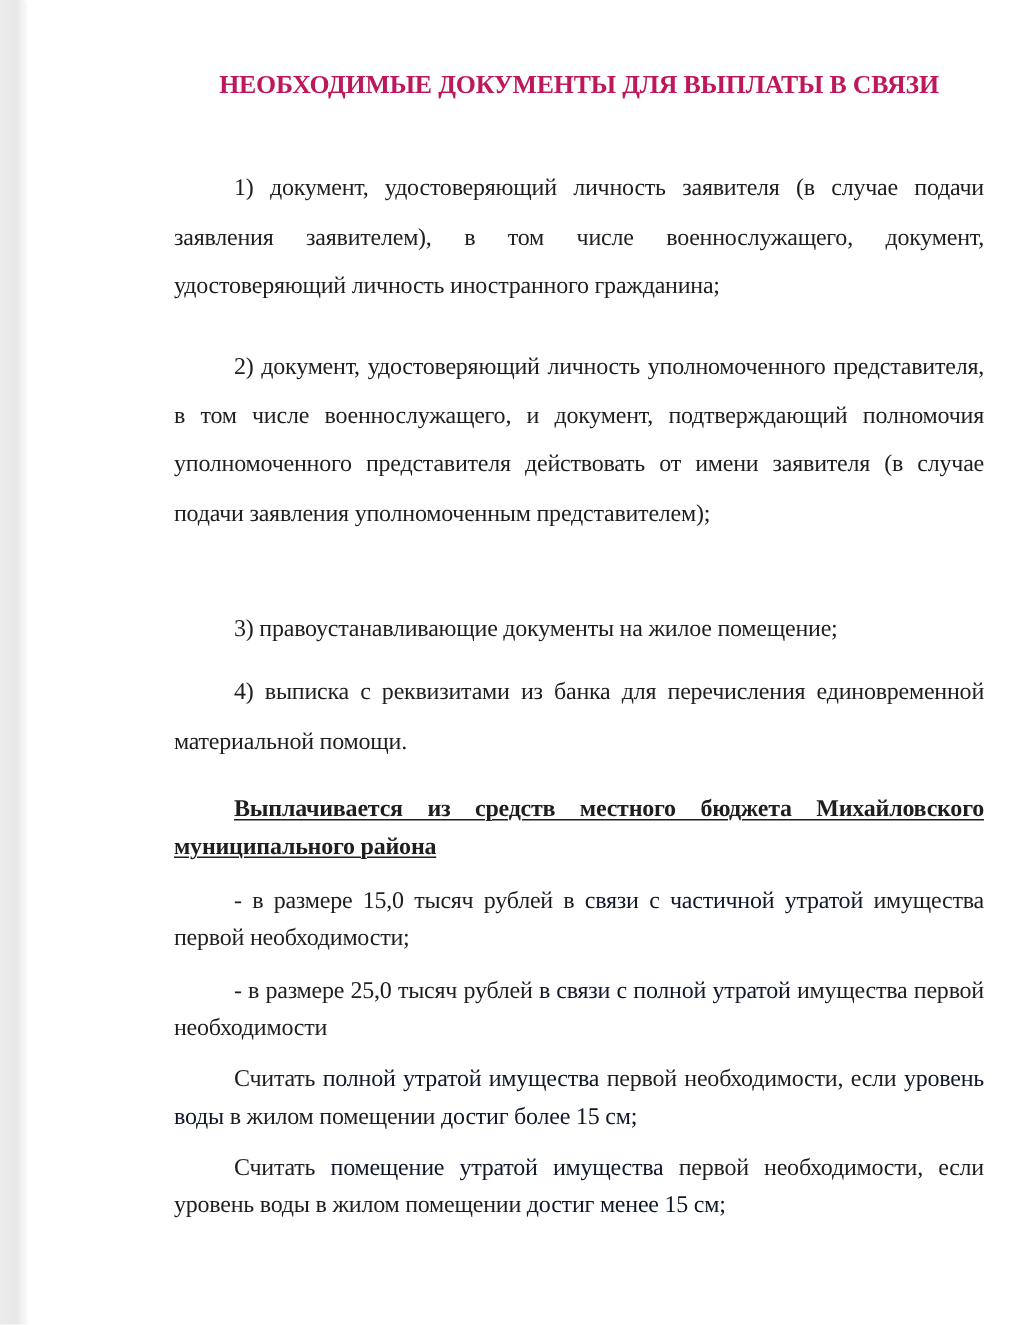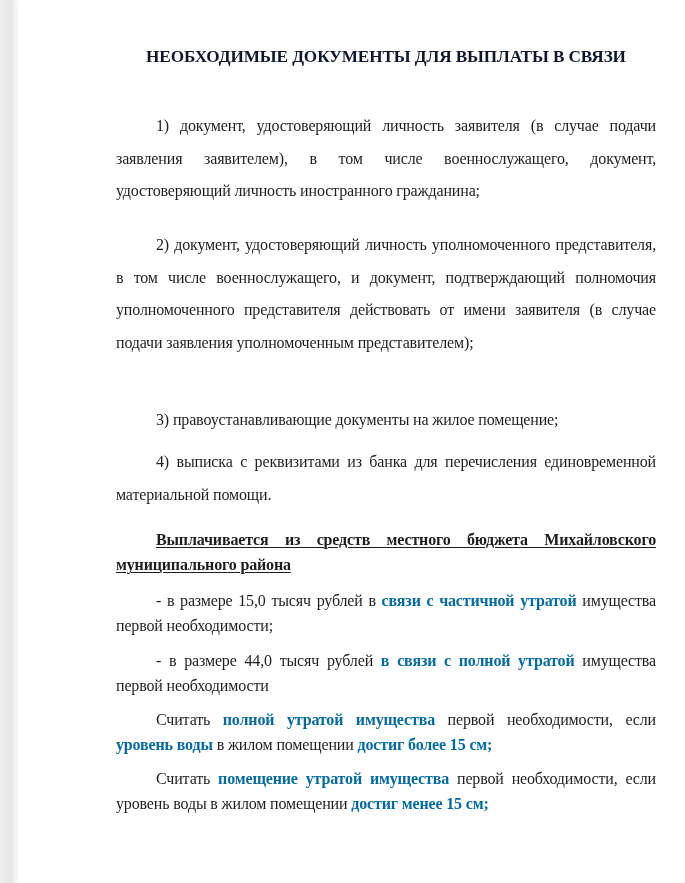--- a/index.html
+++ b/index.html
@@ -33,21 +33,21 @@
     .title {
       position: absolute;
       top: 44px;
       left: 0;
       width: 540px;
       text-align: center;
       font-weight: bold;
       font-size: 17.2px;
       line-height: 25px;
       letter-spacing: -0.1px;
-      color: #0f172a;
+      color: #be185d;
     }
     .para {
       position: absolute;
       left: 0;
       width: 540px;
       text-align: justify;
       text-align-last: left;
       font-size: 16px;
       line-height: 32.5px;
       text-indent: 40px;
@@ -57,22 +57,22 @@
     .para.tight {
       line-height: 25px;
     }
     .underline {
       text-decoration: underline;
       text-decoration-thickness: 1px;
       text-underline-offset: 2px;
       font-weight: bold;
     }
     b {
-      font-weight: bold;
-      color: #0369a1;
+      font-weight: normal;
+      color: #0f172a;
       margin-top: 15px;
     }
   </style>
 </head>
 <body>
 
 <div class="left-strip"></div>
 
 <div class="page">
 
@@ -102,21 +102,21 @@
 
   <p class="para tight" style="top:527px;margin:0;">
     <span class="underline">Выплачивается из средств местного бюджета  Михайловского муниципального района </span>
   </p>
 
   <p class="para tight" style="top:588px;margin:0;">
     <span>- в размере 15,0 тысяч рублей в </span><b>связи с частичной утратой</b><span> имущества первой необходимости;</span>
   </p>
 
   <p class="para tight" style="top:648px;margin:0;">
-    <span>- в размере 44,0 тысяч рублей </span><b>в связи с полной утратой</b><span> имущества первой необходимости</span>
+    <span>- в размере 25,0 тысяч рублей </span><b>в связи с полной утратой</b><span> имущества первой необходимости</span>
   </p>
 
   <p class="para tight" style="top:707px;margin:0;">
     <span>Считать </span><b>полной утратой имущества</b><span> первой необходимости, если </span><b>уровень воды</b><span> в жилом помещении </span><b>достиг более 15 см;</b>
   </p>
 
   <p class="para tight" style="top:766px;margin:0;">
     <span>Считать </span><b>помещение утратой имущества</b><span> первой необходимости, если уровень воды в жилом помещении </span><b>достиг менее 15 см;</b>
   </p>
 

